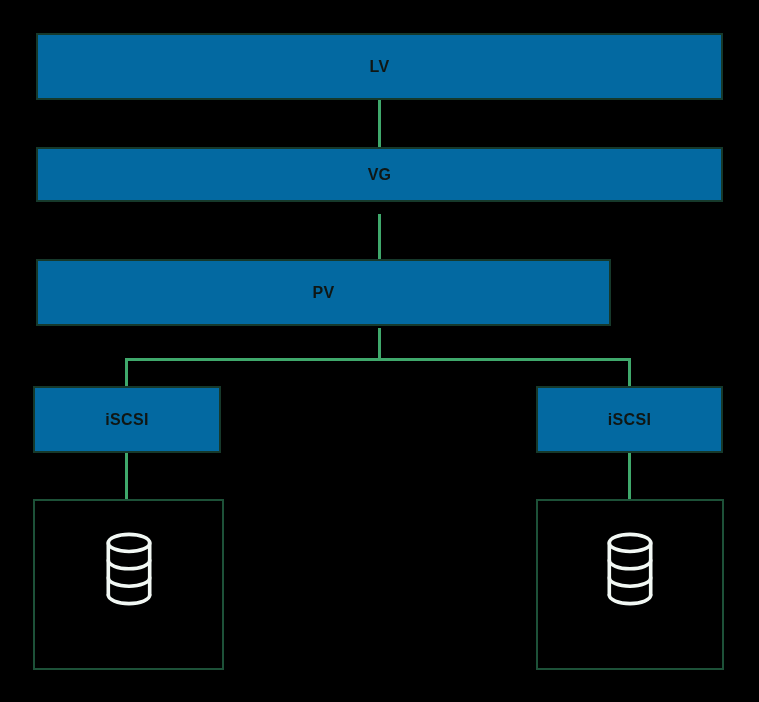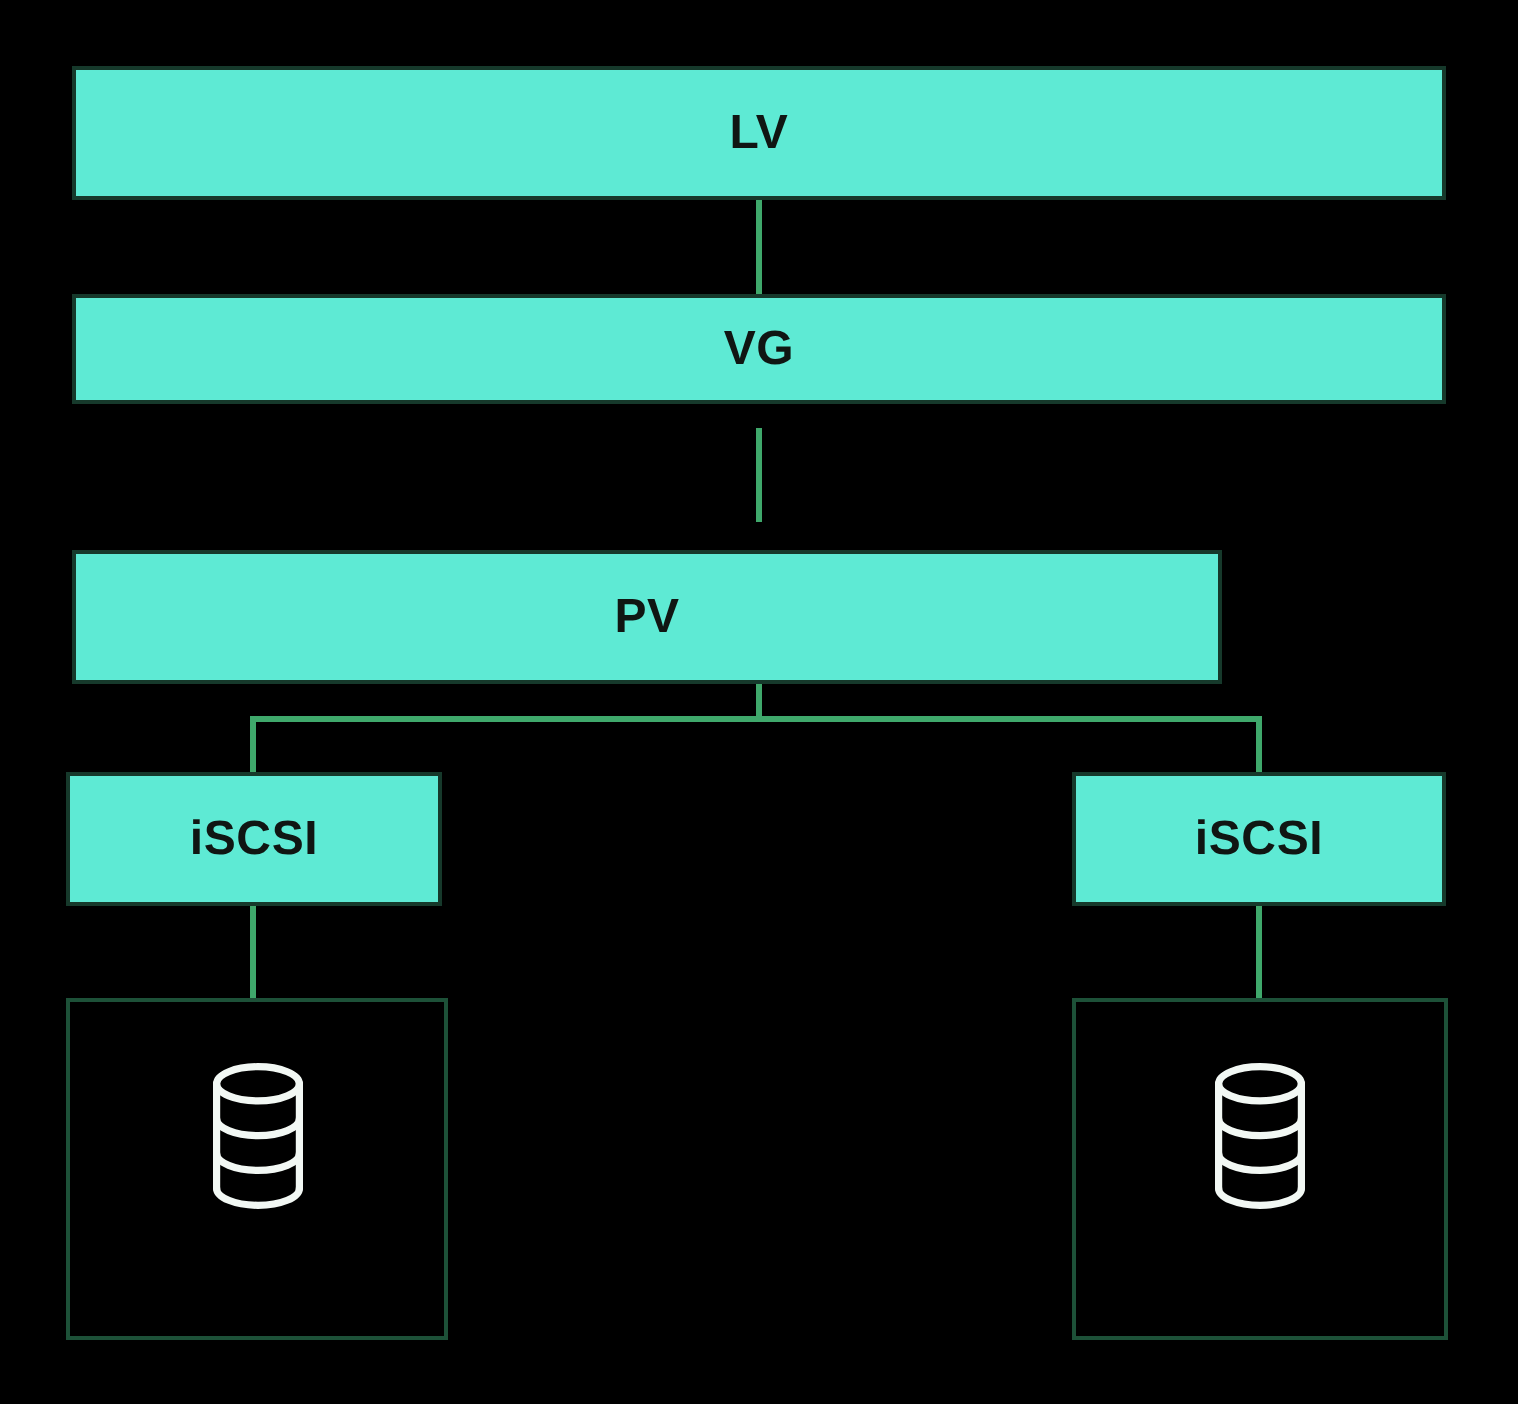--- a/index.html
+++ b/index.html
@@ -13,27 +13,27 @@
     font-family: "Liberation Sans", sans-serif;
     position: relative;
     overflow: hidden;
   }
   .canvas {
     position: absolute;
     inset: 0;
   }
   .node {
     position: absolute;
-    background: #5eead4;
+    background: #0369a1;
     border: 2px solid #16392b;
     box-sizing: border-box;
     display: flex;
     align-items: center;
     justify-content: center;
-    font-size: 24px;
+    font-size: 16px;
     font-weight: 600;
     color: #101613;
     letter-spacing: 0.3px;
   }
   .storage {
     position: absolute;
     background: #000000;
     border: 2px solid #1d5138;
     box-sizing: border-box;
     display: flex;
@@ -44,21 +44,21 @@
     transform: translateY(-14px);
   }
   .edge {
     position: absolute;
     background: #3fa86b;
   }
 
   
   #node-lv { left: 36px; top: 33px;  width: 687px; height: 67px; }
   #node-vg { left: 36px; top: 147px; width: 687px; height: 55px; }
-  #node-pv { left: 36px; top: 275px; width: 575px; height: 67px; }
+  #node-pv { left: 36px; top: 259px; width: 575px; height: 67px; }
 
   
   #node-iscsi-left  { left: 33px;  top: 386px; width: 188px; height: 67px; }
   #node-iscsi-right { left: 536px; top: 386px; width: 187px; height: 67px; }
 
   
   #storage-left  { left: 33px;  top: 499px; width: 191px; height: 171px; }
   #storage-right { left: 536px; top: 499px; width: 188px; height: 171px; }
 
   

